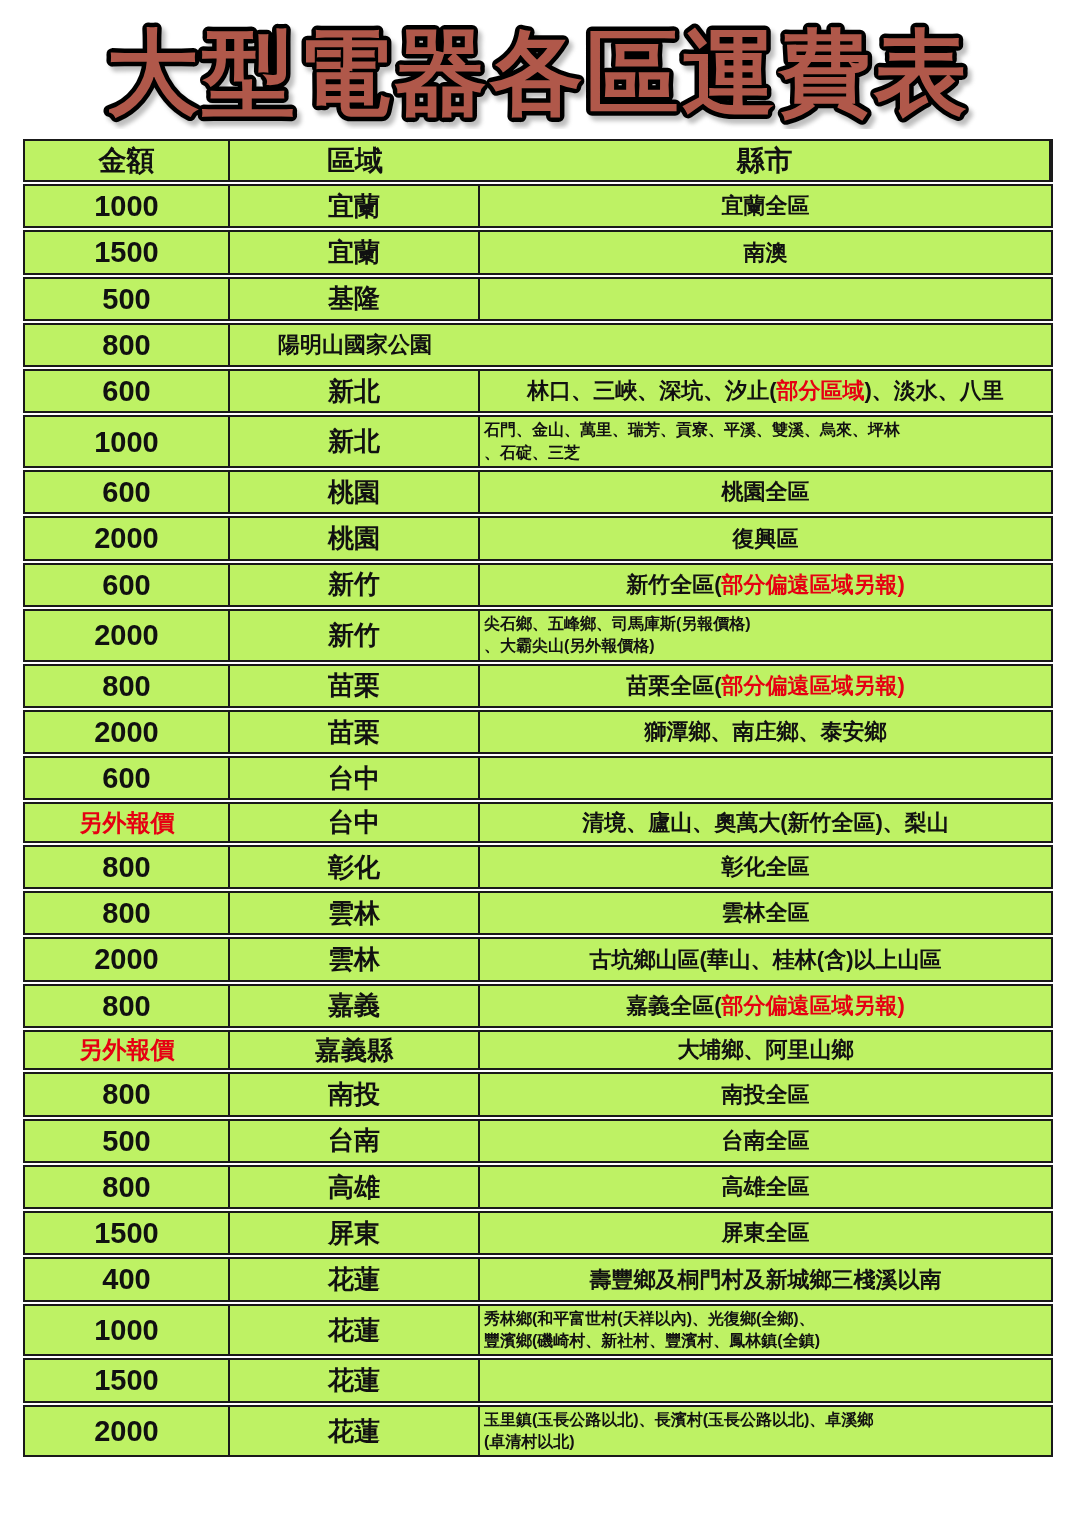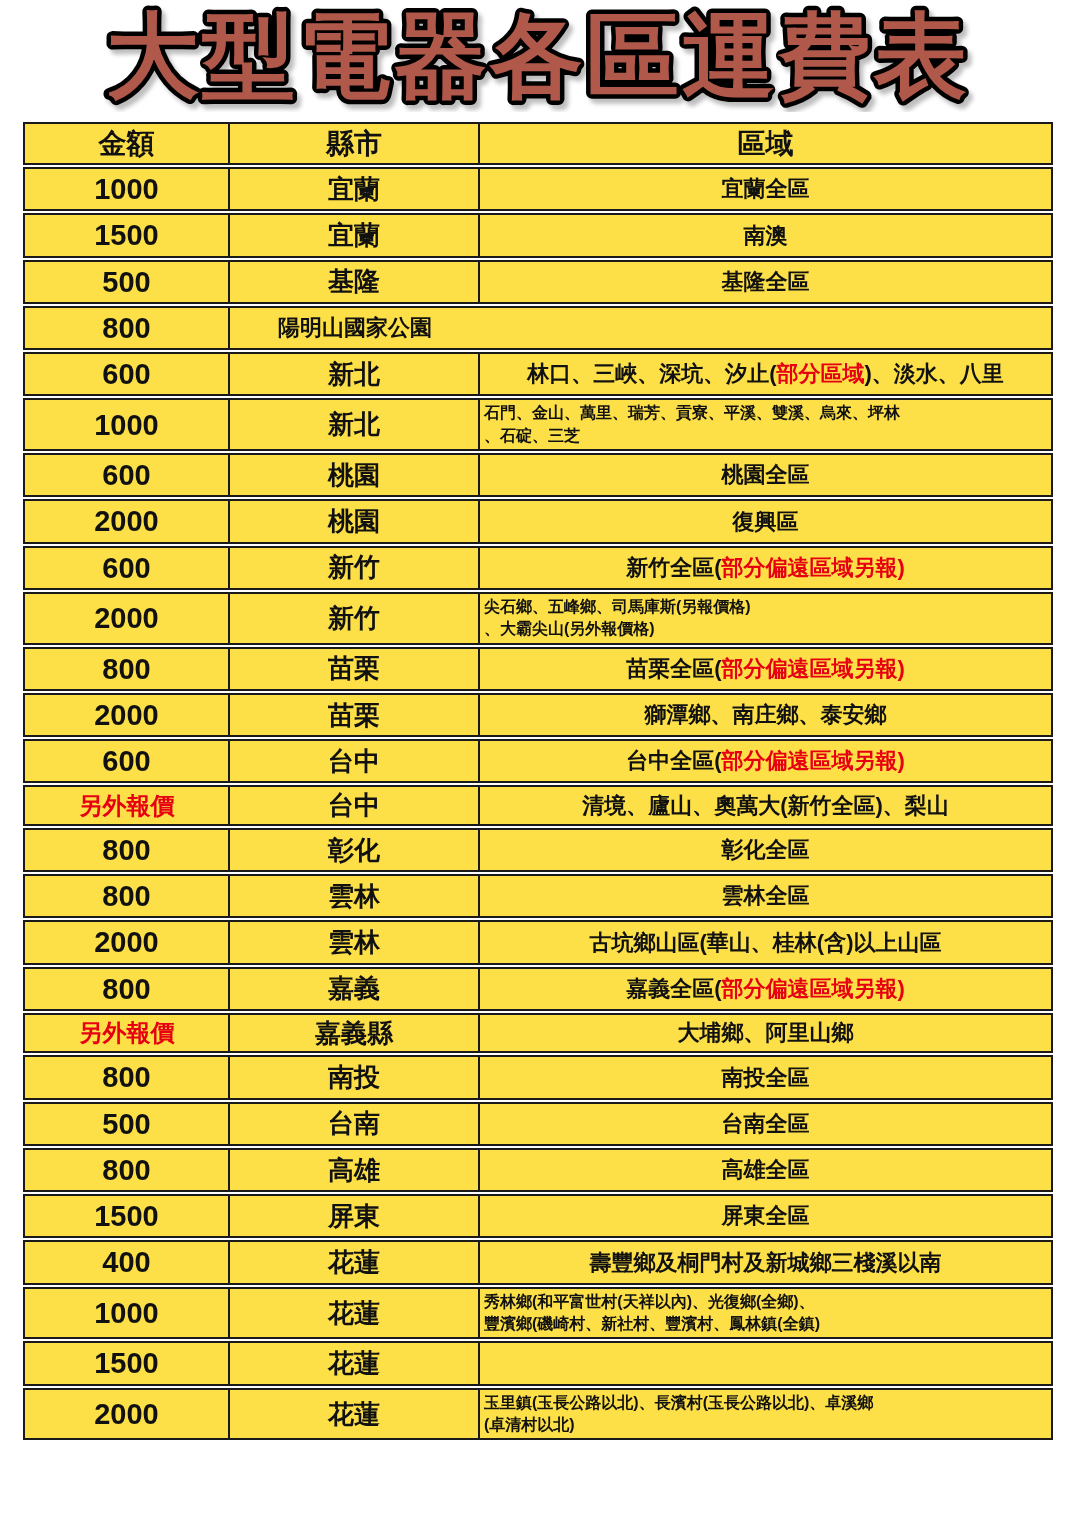--- a/index.html
+++ b/index.html
@@ -13,21 +13,21 @@
   body {
     width: 1076px;
     height: 1522px;
     background: #ffffff;
     overflow: hidden;
     font-family: "Liberation Sans", "DejaVu Sans", sans-serif;
   }
   .page { width: 1076px; height: 1522px; position: relative; }
 
   
-  .title-wrap { width: 1076px; text-align: center; padding-top: 0; }
+  .title-wrap { width: 1076px; text-align: center; padding-top: 17px; }
   .title-svg text {
     font-family: "Liberation Sans", "DejaVu Sans", sans-serif;
     font-weight: bold;
     fill: var(--title-fill);
     stroke: #000000;
     stroke-width: 9px;
     stroke-linejoin: round;
     paint-order: stroke fill;
     letter-spacing: 3px;
     filter: drop-shadow(4px 5px 2px rgba(110,110,110,0.45));
@@ -38,21 +38,21 @@
     width: 1030px;
     margin: 6px auto 0 auto;
     display: flex;
     flex-direction: column;
     gap: 2px;
   }
   .row {
     display: grid;
     grid-template-columns: 205px 250px 1fr;
     border: 2px solid var(--border);
-    background: #fde047;
+    background: #bef264;
     min-height: 39px;
   }
   .row.header { min-height: 38px; }
   .cell {
     display: flex;
     align-items: center;
     justify-content: center;
     padding: 2px 4px;
     font-weight: bold;
     color: var(--ink);
@@ -76,26 +76,26 @@
     <svg class="title-svg" width="1076" height="112" viewBox="0 0 1076 112">
       <text x="538" y="88" text-anchor="middle" font-size="93">大型電器各區運費表</text>
     </svg>
   </div>
 
   <div class="ship-table">
     <div class="row header">
       <div class="cell amount">
         <span class="txt">金額</span>
       </div>
+      <div class="cell region">
+        <span class="txt">區域</span>
+      </div>
       <div class="cell county">
         <span class="txt">縣市</span>
       </div>
-      <div class="cell region">
-        <span class="txt">區域</span>
-      </div>
     </div>
 
   <div class="row">
         <div class="cell amount">
           <span class="txt">1000</span>
         </div>
         <div class="cell county">
           <span class="txt">宜蘭</span>
         </div>
         <div class="cell region">
@@ -112,23 +112,20 @@
         <div class="cell region">
           <span class="txt"><span>南澳</span></span>
         </div>
       </div>
       <div class="row">
         <div class="cell amount">
           <span class="txt">500</span>
         </div>
         <div class="cell county">
           <span class="txt">基隆</span>
-        </div>
-        <div class="cell region">
-          <span class="txt"><span>基隆全區</span></span>
         </div>
       </div>
       <div class="row">
         <div class="cell amount">
           <span class="txt">800</span>
         </div>
         <div class="cell region">
           <span class="txt"><span>陽明山國家公園</span></span>
         </div>
       </div>
@@ -222,23 +219,20 @@
           <span class="txt"><span>獅潭鄉、南庄鄉、泰安鄉</span></span>
         </div>
       </div>
       <div class="row">
         <div class="cell amount">
           <span class="txt">600</span>
         </div>
         <div class="cell county">
           <span class="txt">台中</span>
         </div>
-        <div class="cell region">
-          <span class="txt"><span>台中全區(</span><span class="red">部分偏遠區域另報)</span></span>
-        </div>
       </div>
       <div class="row">
         <div class="cell amount">
           <span class="txt amount-red">另外報價</span>
         </div>
         <div class="cell county">
           <span class="txt">台中</span>
         </div>
         <div class="cell region">
           <span class="txt"><span>清境、廬山、奧萬大(新竹全區)、梨山</span></span>

